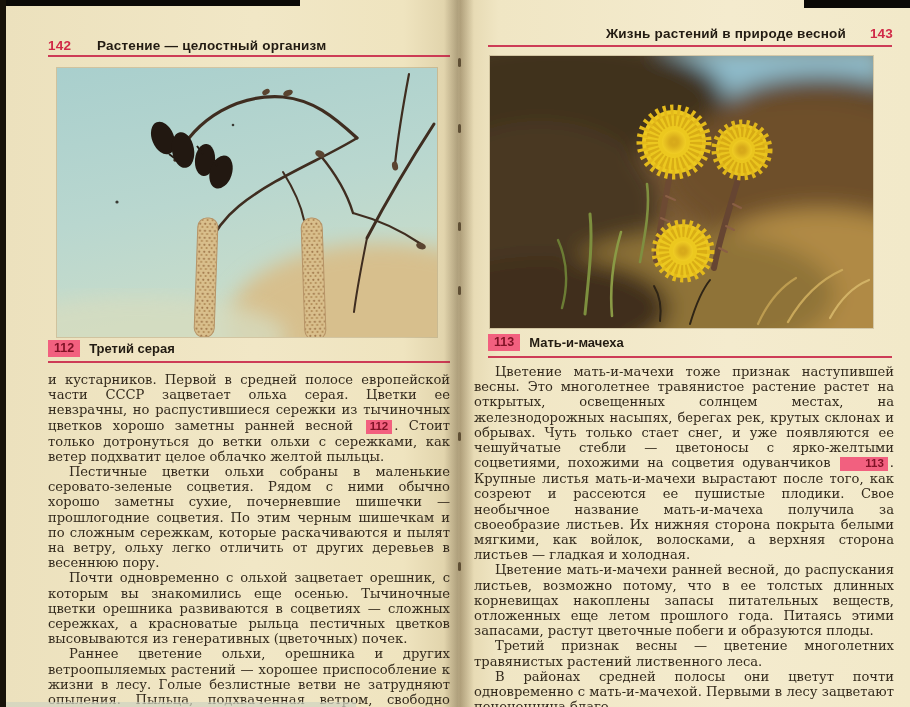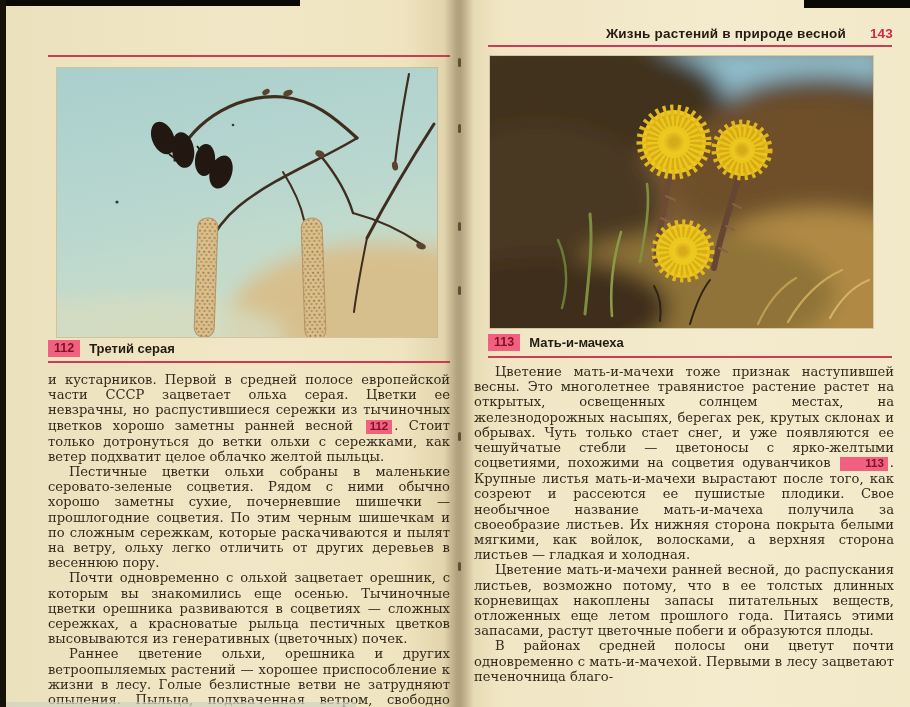--- a/index.html
+++ b/index.html
@@ -38,20 +38,25 @@
     font-family:"Liberation Sans",sans-serif;font-weight:700;font-size:11.5px;
     line-height:13px;padding:0 4px 1px 4px;margin:0 2px;}
 </style>
 </head>
 <body>
 
 <div id="stage">
 
   <div class="page" id="left-page">
 
+    <div class="running-head" style="left:42px;top:38px;">
+      <span class="pageno">142</span>
+      <span style="display:inline-block;width:18px;"></span>
+      <span>Растение — целостный организм</span>
+    </div>
     <div class="rule" style="left:42px;top:55px;width:402px;"></div>
 
     <div class="photo" style="left:51px;top:68px;width:380px;height:269px;">
       <svg width="380" height="269" viewBox="0 0 380 269">
         <defs>
           <linearGradient id="skyL" x1="0" y1="0" x2="0.3" y2="1">
             <stop offset="0" stop-color="#a9cfcd"></stop>
               <stop offset="0.55" stop-color="#b9d7cf"></stop>
             <stop offset="1" stop-color="#caddc9"></stop>
           </linearGradient>
@@ -199,20 +204,21 @@
 
     <div class="caption" style="left:30px;top:334px;">
       <span class="fig-badge">113</span>
       <span>Мать-и-мачеха</span>
     </div>
     <div class="rule" style="left:30px;top:356px;width:404px;"></div>
 
     <div class="body-block" style="left:16px;top:364px;width:420px;">
         <p class="body-para indent">Цветение мать-и-мачехи тоже признак наступившей весны. Это многолетнее травянистое растение растет на открытых, освещенных солнцем местах, на железнодорожных насыпях, берегах рек, крутых склонах и обрывах. Чуть только стает снег, и уже появляются ее чешуйчатые стебли — цветоносы с ярко-желтыми соцветиями, похожими на соцветия одуванчиков <span class="inline-badge">113</span>. Крупные листья мать-и-мачехи вырастают после того, как созреют и рассеются ее пушистые плодики. Свое необычное название мать-и-мачеха получила за своеобразие листьев. Их нижняя сторона покрыта белыми мягкими, как войлок, волосками, а верхняя сторона листьев — гладкая и холодная.</p>
         <p class="body-para indent">Цветение мать-и-мачехи ранней весной, до распускания листьев, возможно потому, что в ее толстых длинных корневищах накоплены запасы питательных веществ, отложенных еще летом прошлого года. Питаясь этими запасами, растут цветочные побеги и образуются плоды.</p>
+        <p class="body-para indent">Третий признак весны — цветение многолетних травянистых растений лиственного леса.</p>
         <p class="body-para indent">В районах средней полосы они цветут почти одновременно с мать-и-мачехой. Первыми в лесу зацветают печеночница благо-</p>
       </div>
   </div>
 
   <div id="gutter">
     <div class="stitch" style="top:58px;"></div>
     <div class="stitch" style="top:124px;"></div>
     <div class="stitch" style="top:222px;"></div>
     <div class="stitch" style="top:286px;"></div>
     <div class="stitch" style="top:432px;"></div>

